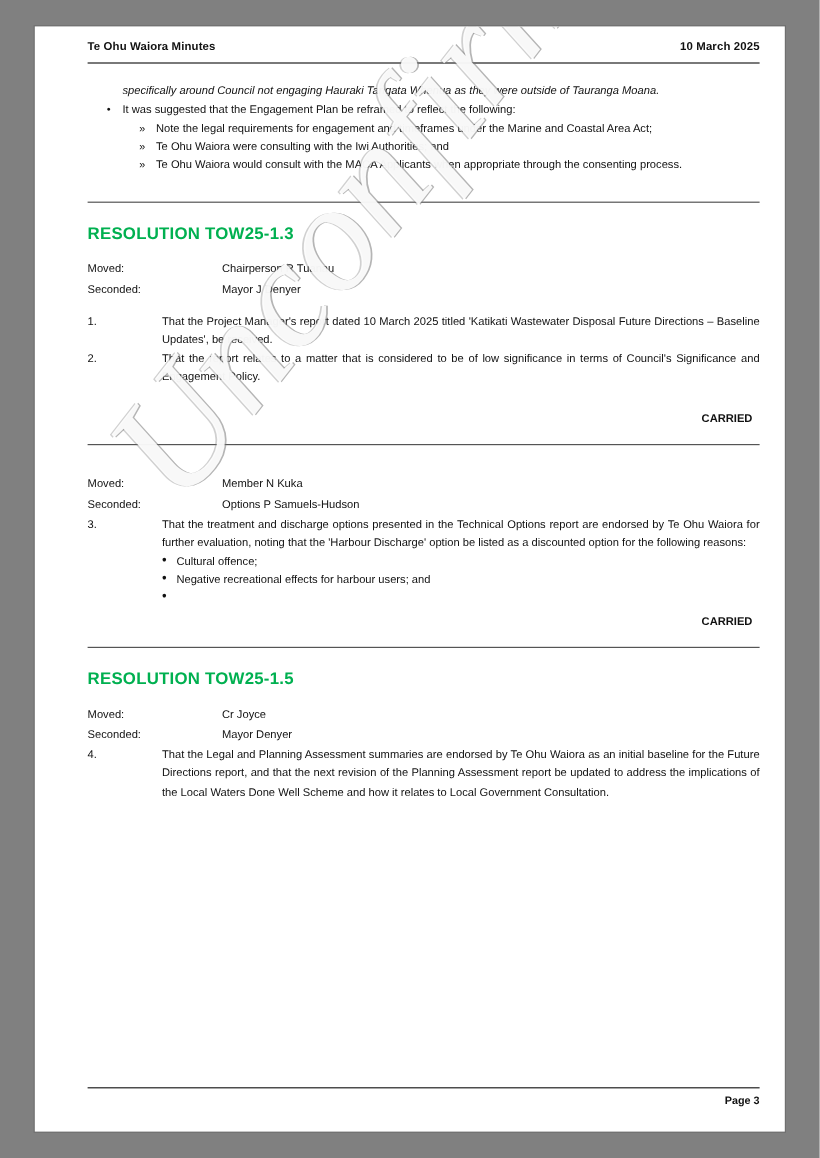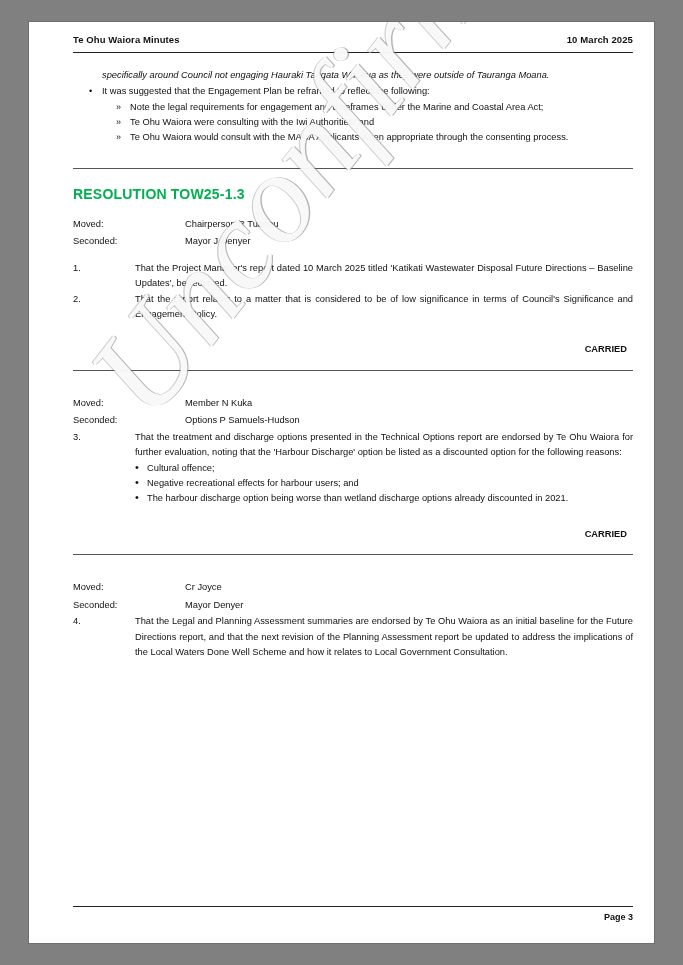--- a/index.html
+++ b/index.html
@@ -288,29 +288,29 @@
       <div class="bullet-dot">
         <span class="mk">•</span>
         <span>Cultural offence;</span>
       </div>
       <div class="bullet-dot">
         <span class="mk">•</span>
         <span>Negative recreational effects for harbour users; and</span>
       </div>
       <div class="bullet-dot">
         <span class="mk">•</span>
-        <span>The harbour discharge option being worse than wetland discharge options already discounted in 2021.</span>
       </div>
 
       <div class="carried">CARRIED</div>
 
       <div class="sp12"></div>
 
       <div class="hr"></div>
       <div class="sp14"></div>
+      <div class="res-title">RESOLUTION TOW25-1.5</div>
 
       <div class="movers">
         <div class="mover-row">
           <div class="mover-label">Moved:</div>
           <div class="mover-name">Cr Joyce</div>
         </div>
         <div class="mover-row">
           <div class="mover-label">Seconded:</div>
           <div class="mover-name">Mayor Denyer</div>
         </div>

